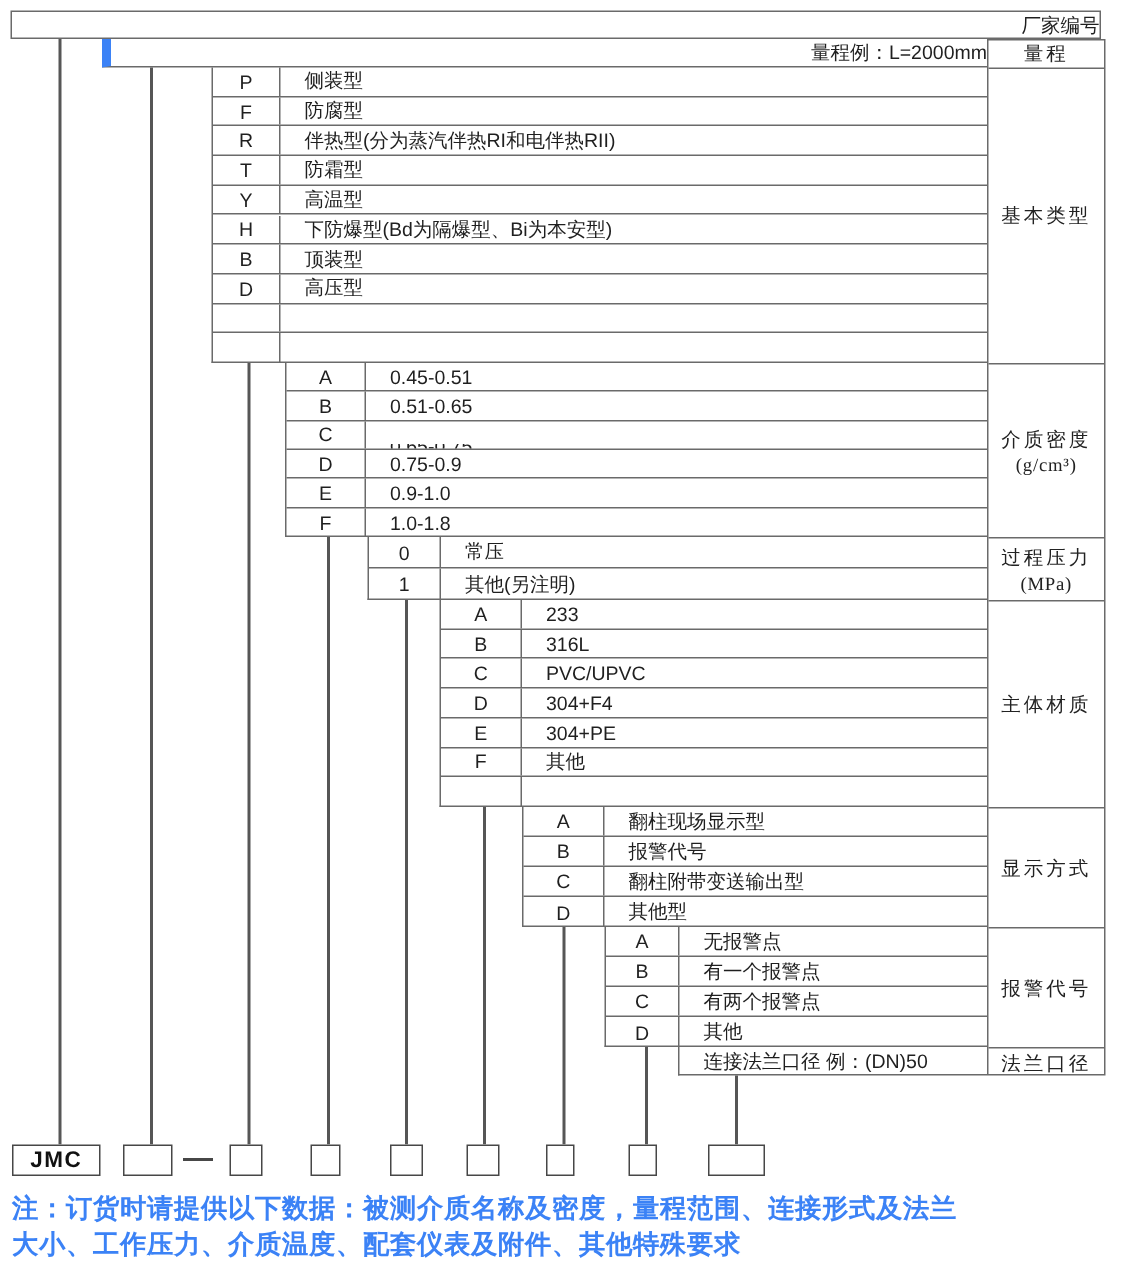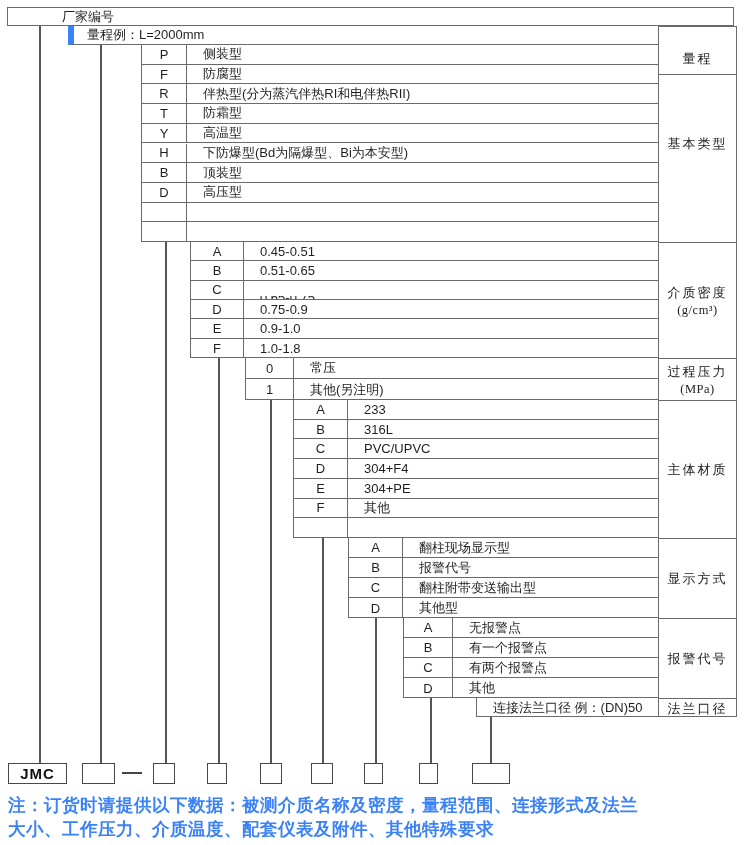--- a/index.html
+++ b/index.html
@@ -7,21 +7,21 @@
     position:relative;
     width:750px;height:845px;
     background:#ffffff;
     font-family:"Liberation Sans","DejaVu Sans",sans-serif;
     color:#1f1f1f;
     font-size:13px;
     overflow:hidden;
   }
   .abs{position:absolute;box-sizing:border-box;}
   .cellbox{border:1px solid #6a6a6a;}
-  .toprow{display:flex;align-items:center;}
+  .toprow{display:flex;align-items:center;justify-content:flex-end;}
   .section{border-left:1px solid #6a6a6a;border-bottom:1px solid #6a6a6a;}
   .srow{position:absolute;left:0;right:0;box-sizing:border-box;}
   .srow.divided{border-bottom:1px solid #6a6a6a;}
   .codecell{position:absolute;left:0;top:0;bottom:0;box-sizing:border-box;
     border-right:1px solid #6a6a6a;display:flex;align-items:center;justify-content:center;}
   .valcell{position:absolute;top:0;bottom:0;right:0;display:flex;align-items:center;
     padding-left:16px;white-space:nowrap;overflow:hidden;}
   .labelcol{border:1px solid #6a6a6a;}
   .labelcell{position:absolute;left:0;right:0;box-sizing:border-box;
     display:flex;flex-direction:column;align-items:center;justify-content:center;
@@ -45,21 +45,21 @@
 
   <div class="abs cellbox toprow" style="left:7px;top:7px;width:727px;height:19px;">
     <span style="padding-left:54px;">厂家编号</span>
   </div>
 
   <div class="abs toprow" style="left:68px;top:26px;width:590px;height:19px;border-left:6px solid #3b82f6;border-bottom:1px solid #6a6a6a;">
     <span style="padding-left:13px;">量程例：L=2000mm</span>
   </div>
 
   <div class="abs labelcol" id="label-col" style="left:658px;top:26px;width:79px;height:691px;">
-      <div class="labelcell divided" style="top: 16px; height: 32px;">
+      <div class="labelcell divided" style="top: 0px; height: 19px;">
         <div>量程</div>
       </div>
       <div class="labelcell divided" style="top: 19px; height: 197px;">
         <div>基本类型</div>
       </div>
       <div class="labelcell divided" style="top: 332px; height: 42px;">
         <div>过程压力</div>
         <div class="sub">(MPa)</div>
       </div>
       <div class="labelcell divided" style="top: 216px; height: 116px;">
@@ -218,21 +218,21 @@
         </div>
         <div class="srow divided" style="top: 40px; height: 20px;">
           <div class="codecell" style="width: 49px;">C</div>
           <div class="valcell" style="left: 49px;">有两个报警点</div>
         </div>
         <div class="srow" style="top: 60px; height: 20px;">
           <div class="codecell" style="width: 49px;">D</div>
           <div class="valcell" style="left: 49px;">其他</div>
         </div>
       </div>
-      <div class="abs section" style="left: 476px; top: 698px; width: 206px; height: 19px;">
+      <div class="abs section" style="left: 452px; top: 698px; width: 206px; height: 19px;">
         <div class="srow" style="top: 0px; height: 19px;">
           <div class="valcell" style="left: 0px;">连接法兰口径 例：(DN)50</div>
         </div>
       </div>
     </div>
   <div id="lines-host">
       <div class="vline" style="left: 39px; top: 26px; height: 737px;"></div>
       <div class="vline" style="left: 100px; top: 45px; height: 718px;"></div>
       <div class="vline" style="left: 165px; top: 242px; height: 521px;"></div>
       <div class="vline" style="left: 218px; top: 358px; height: 405px;"></div>

